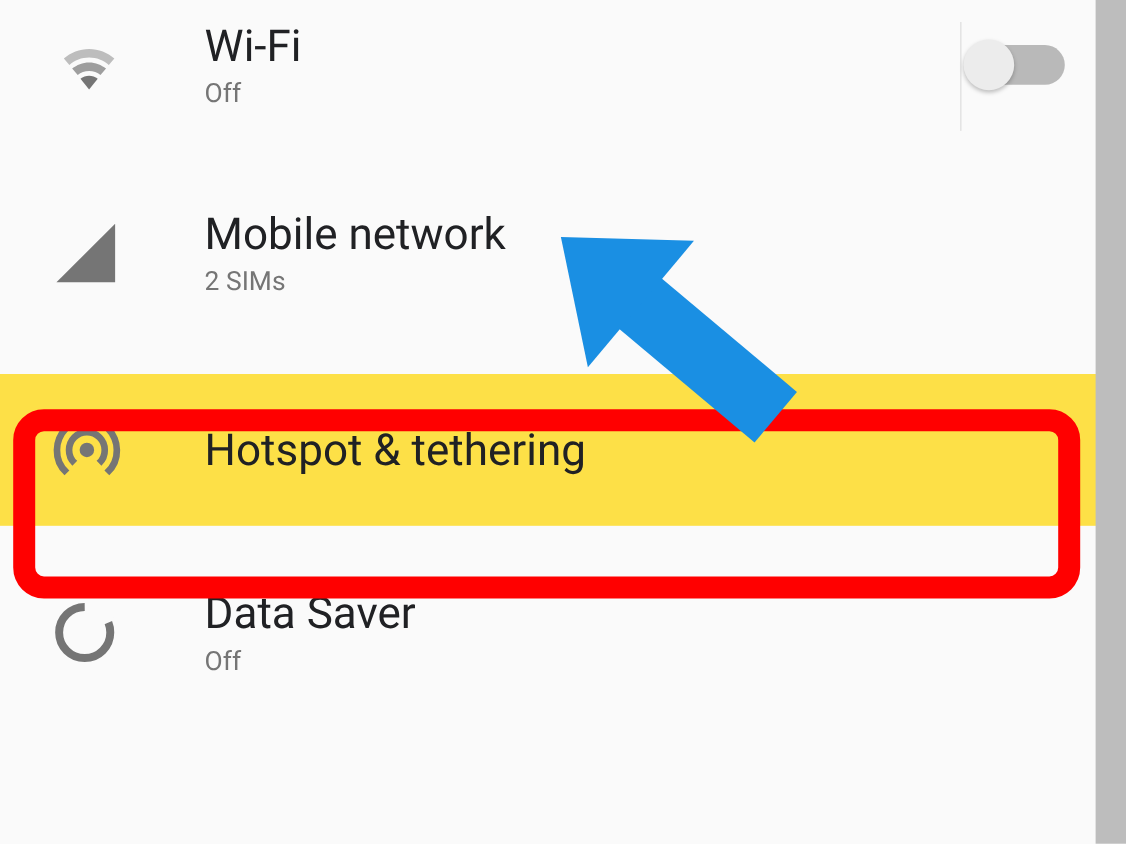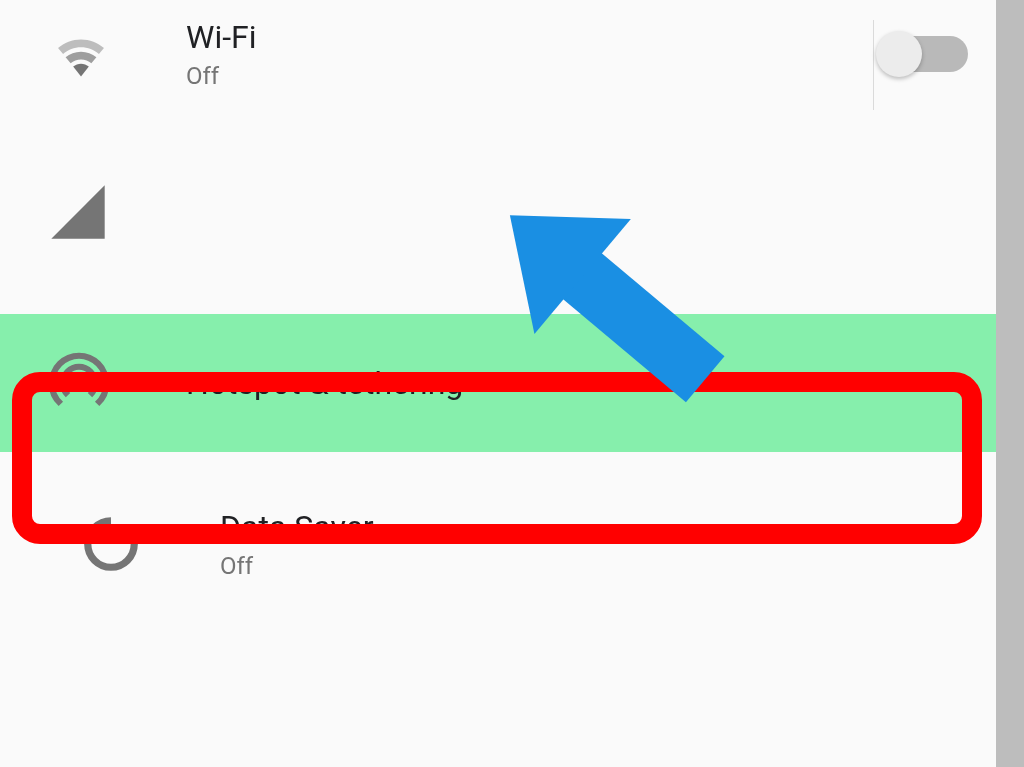--- a/index.html
+++ b/index.html
@@ -33,21 +33,21 @@
       justify-content: flex-start;
       padding-left: 10px;
     }
     .text-col {
       flex: 1;
       display: flex;
       flex-direction: column;
       gap: 6px;
     }
     .title {
-      font-size: 32px;
+      font-size: 40px;
       color: #202124;
       font-weight: 400;
     }
     .subtitle {
       font-size: 24px;
       color: #757575;
       font-weight: 400;
     }
     .toggle {
       width: 90px;
@@ -93,21 +93,21 @@
     }
     .scrollbar {
       position: absolute;
       right: 0;
       top: 0;
       width: 28px;
       height: 767px;
       background: #bdbdbd;
     }
     .highlighted-bg {
-      background: #86efac;
+      background: #fde047;
     }
     
     .icon-svg {
       fill: #757575;
     }
   </style>
 </head>
 <body>
 
 <div class="settings-list">
@@ -129,36 +129,40 @@
       <div class="toggle-knob"></div>
     </div>
   </div>
 
   <div class="setting-row" style="padding-top:50px;padding-bottom:50px;">
     <div class="icon-col">
       <svg class="icon-svg" width="64" height="64" viewBox="0 0 24 24">
         <path d="M2 22 L22 22 L22 2 Z" fill="#757575"></path>
       </svg>
     </div>
+    <div class="text-col">
+      <div class="title">Mobile network</div>
+      <div class="subtitle">2 SIMs</div>
+    </div>
   </div>
 
   <div class="setting-row highlighted-bg" style="margin-top:20px;padding-top:36px;padding-bottom:36px;">
     <div class="icon-col">
       <svg width="66" height="66" viewBox="0 0 24 24">
         <circle cx="12" cy="12" r="2.4" fill="#757575"></circle>
         <path d="M12 5 A7 7 0 0 1 19 12 A7 7 0 0 1 16.8 17.2 L15.2 15.6 A4.8 4.8 0 0 0 16.8 12 A4.8 4.8 0 0 0 12 7.2 A4.8 4.8 0 0 0 7.2 12 A4.8 4.8 0 0 0 8.8 15.6 L7.2 17.2 A7 7 0 0 1 5 12 A7 7 0 0 1 12 5 Z" fill="#757575"></path>
         <path d="M12 1 A11 11 0 0 1 23 12 A11 11 0 0 1 19.4 20.4 L17.8 18.8 A8.8 8.8 0 0 0 20.8 12 A8.8 8.8 0 0 0 12 3.2 A8.8 8.8 0 0 0 3.2 12 A8.8 8.8 0 0 0 6.2 18.8 L4.6 20.4 A11 11 0 0 1 1 12 A11 11 0 0 1 12 1 Z" fill="#757575"></path>
       </svg>
     </div>
     <div class="text-col">
       <div class="title">Hotspot &amp; tethering</div>
     </div>
   </div>
 
-  <div class="setting-row" style="padding-top:56px;padding-bottom:36px;margin-left:34px;">
+  <div class="setting-row" style="padding-top:56px;padding-bottom:36px;">
     <div class="icon-col">
       <svg width="62" height="62" viewBox="0 0 24 24">
         <circle cx="12" cy="12" r="9" fill="none" stroke="#757575" stroke-width="2.8"></circle>
         <path d="M12 3 A9 9 0 0 1 20.4 8.5" fill="none" stroke="#fafafa" stroke-width="4.5" stroke-linecap="butt"></path>
       </svg>
     </div>
     <div class="text-col">
       <div class="title">Data Saver</div>
       <div class="subtitle">Off</div>
     </div>

